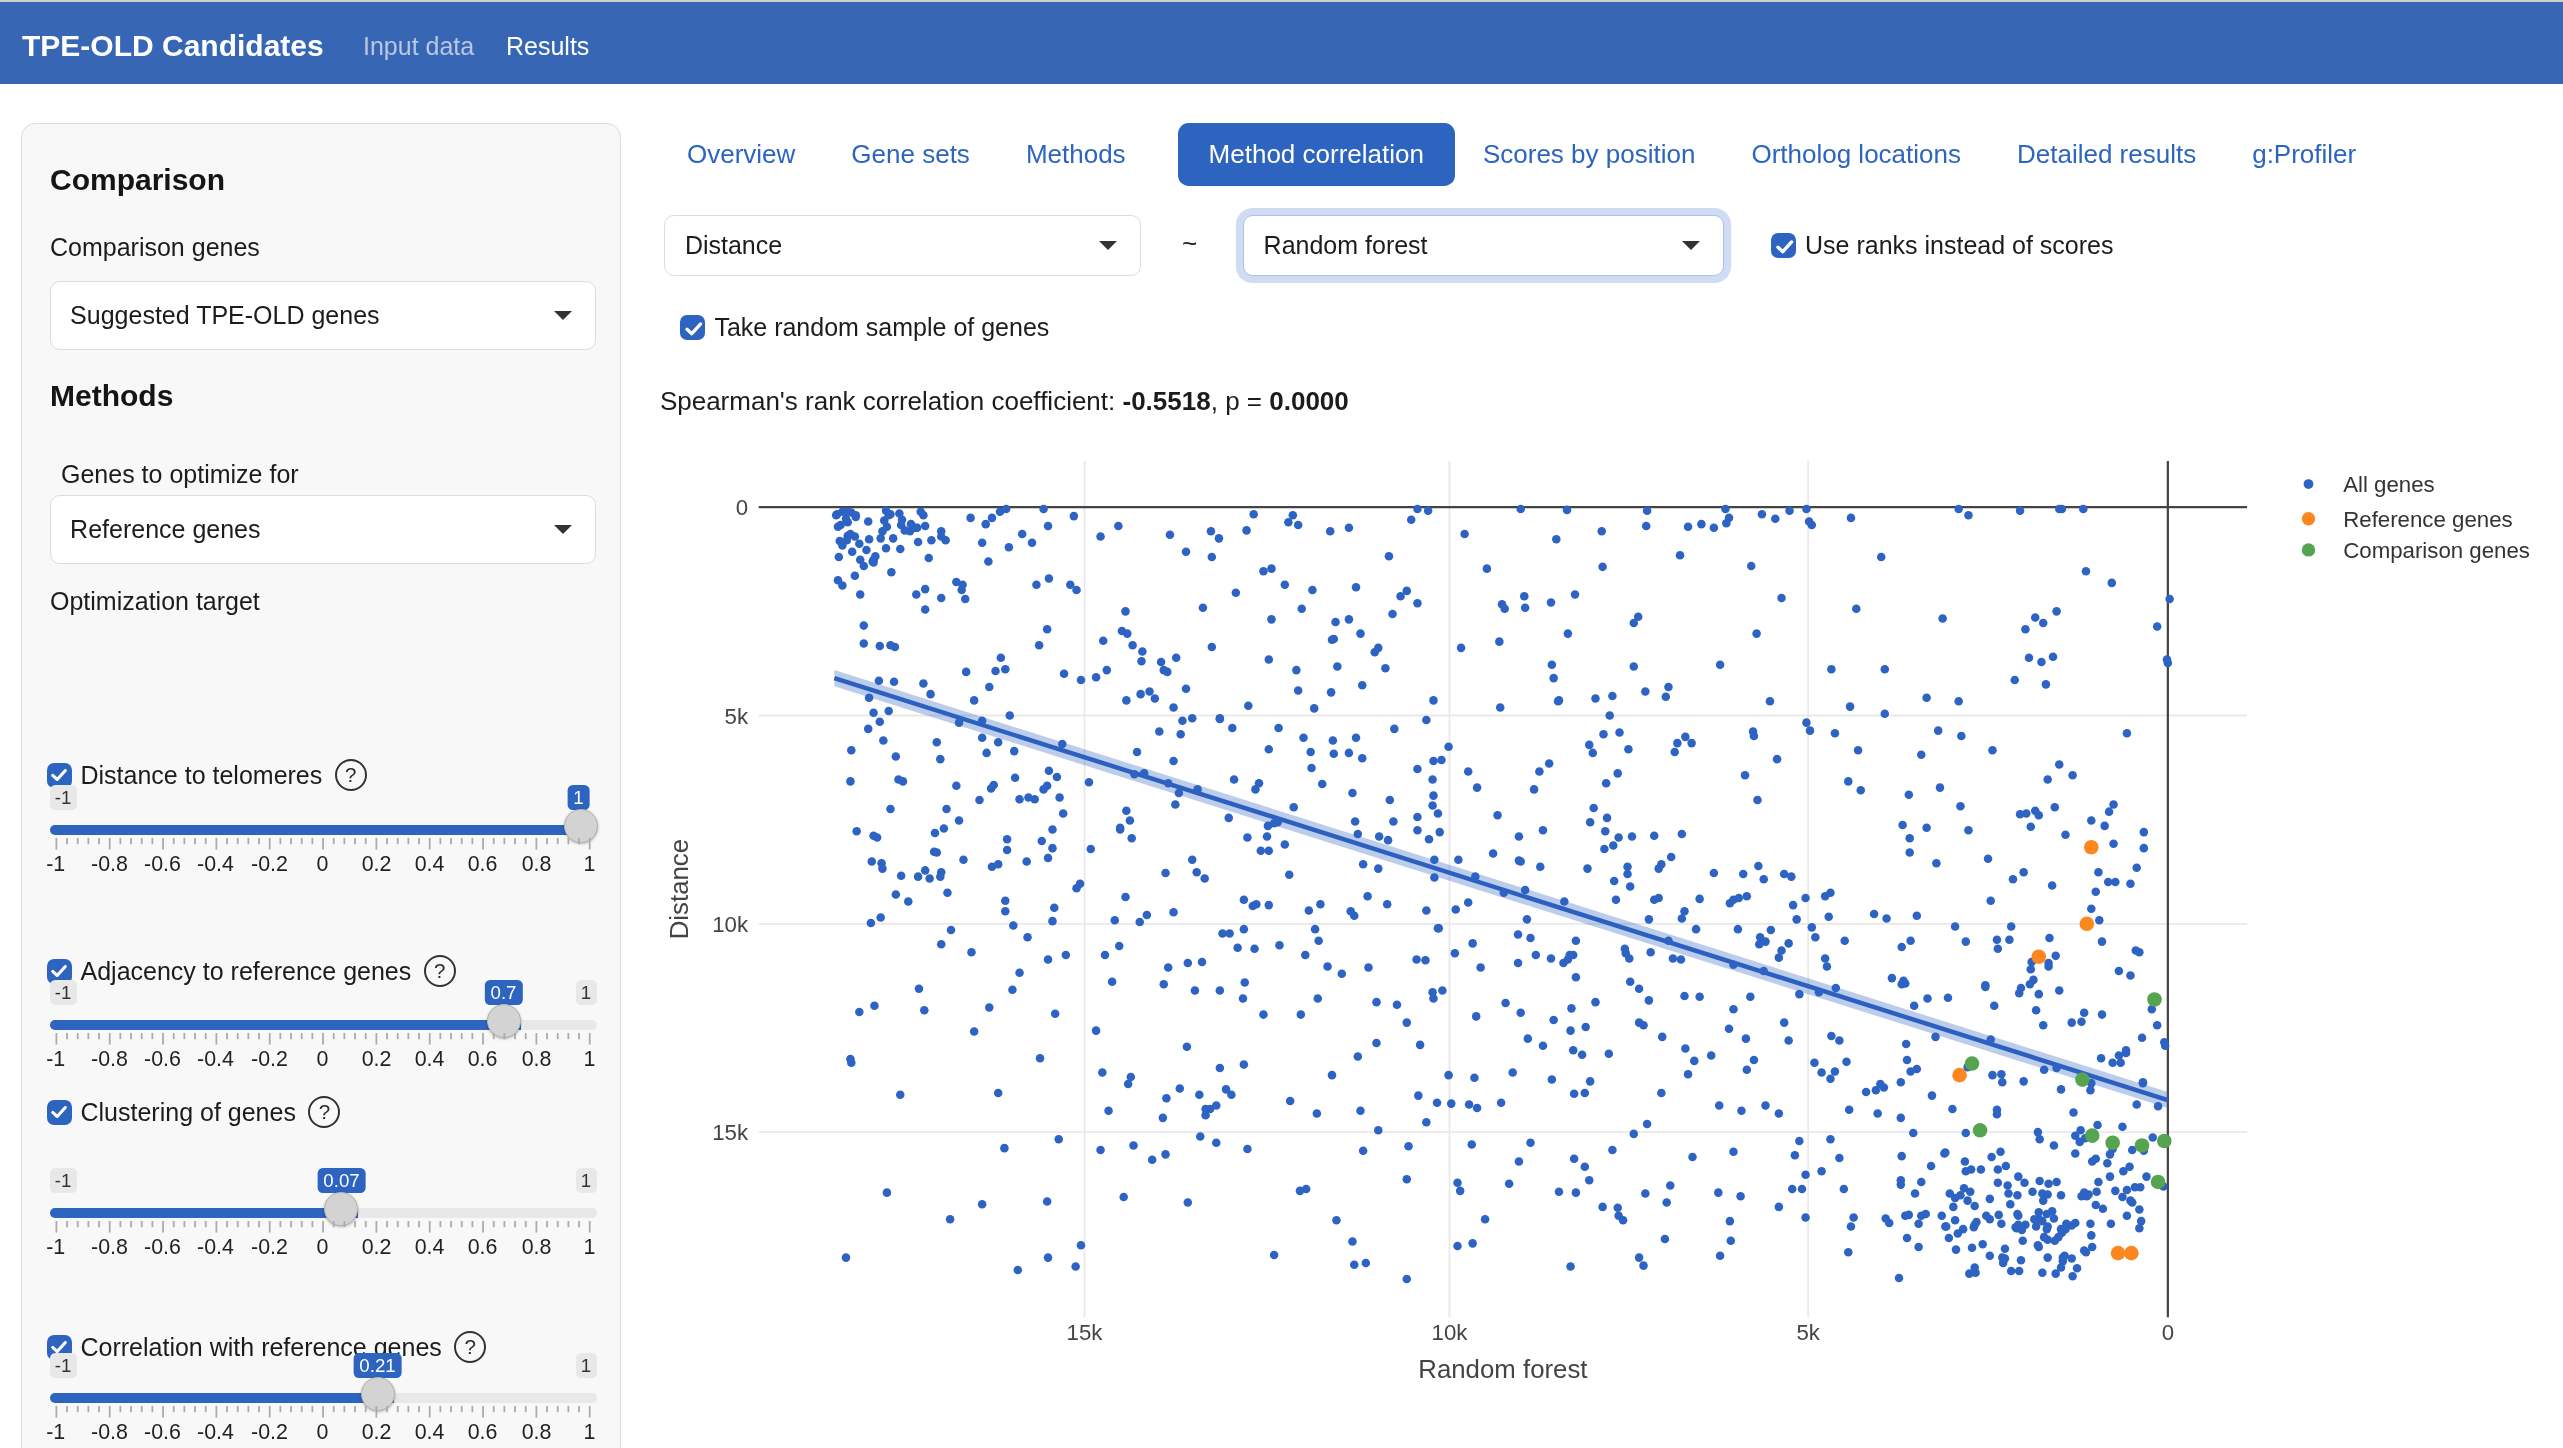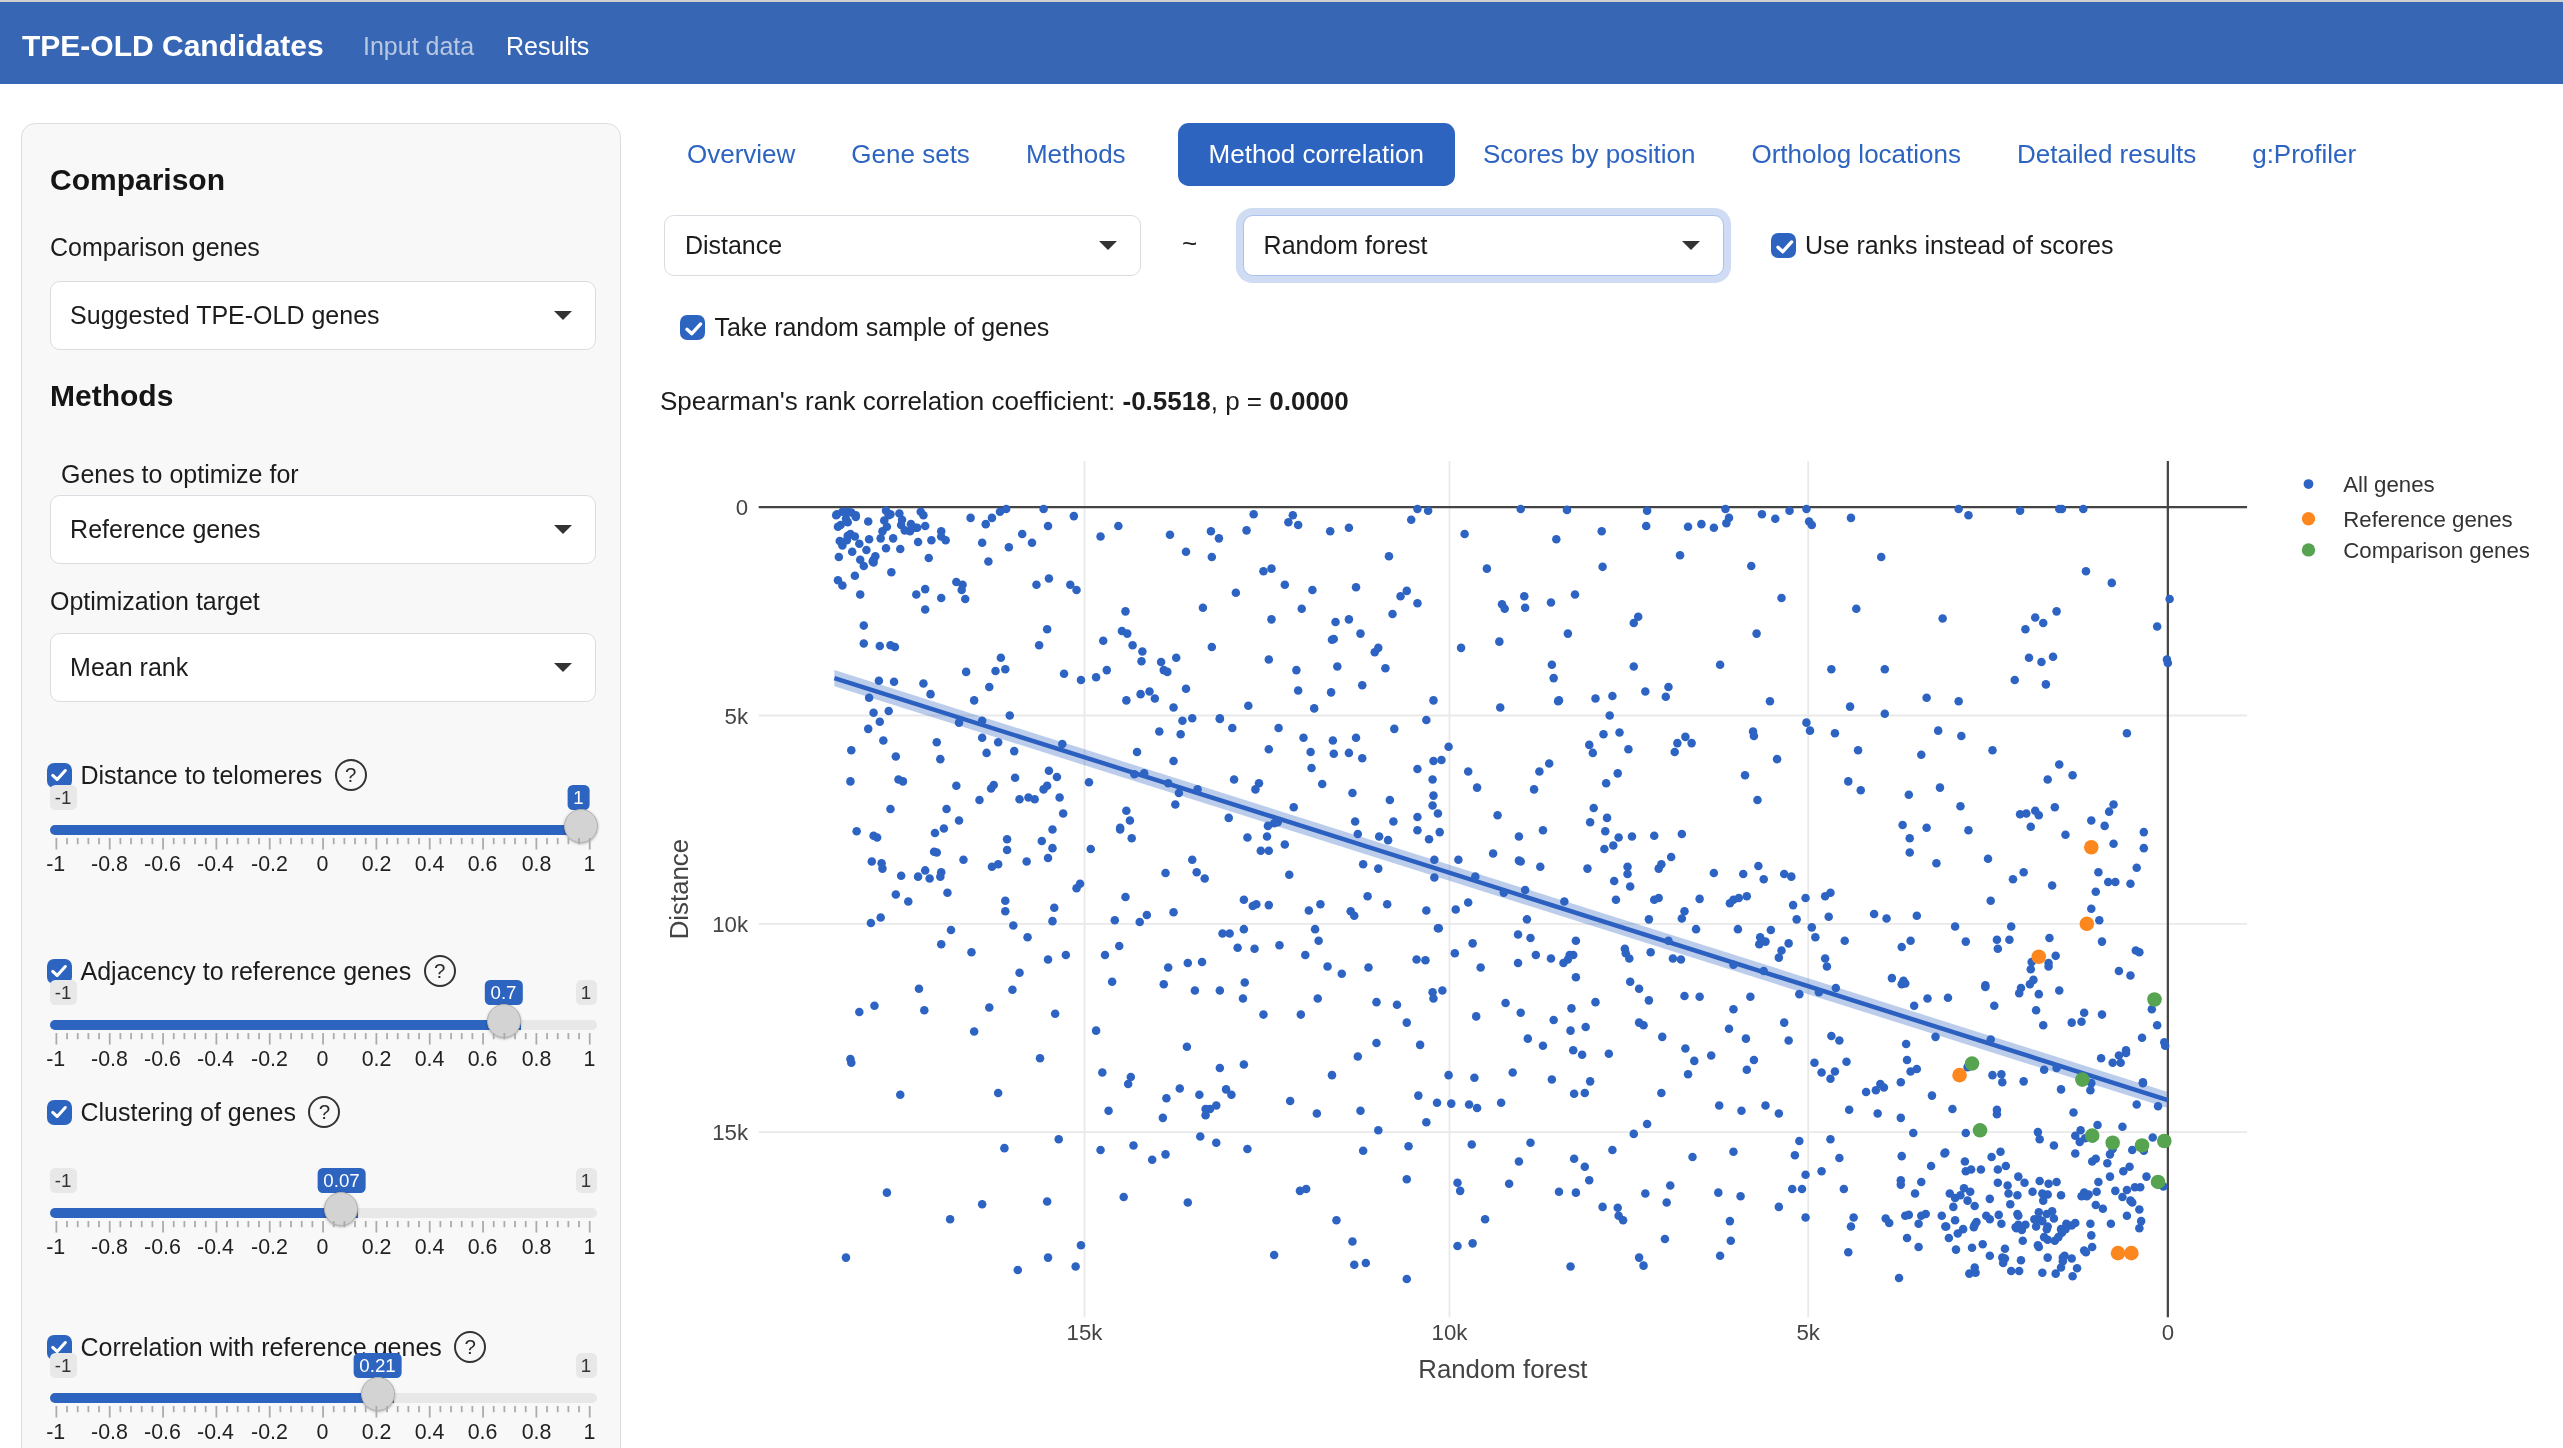--- a/index.html
+++ b/index.html
@@ -49,21 +49,20 @@
 </div>
 
 <div class="card">
   <div class="h" style="top:39px;">Comparison</div>
   <div class="lbl" style="top:109px;">Comparison genes</div>
   <div class="sel" style="top:157px;">Suggested TPE-OLD genes<span class="caret"></span></div>
   <div class="h" style="top:255px;">Methods</div>
   <div class="lbl" style="top:336px;margin-left:11px;">Genes to optimize for</div>
   <div class="sel" style="top:371px;">Reference genes<span class="caret"></span></div>
   <div class="lbl" style="top:463px;">Optimization target</div>
-  <div class="sel" style="top:509px;">Mean rank<span class="caret"></span></div>
 
   <div class="cbrow" style="top:595px;">
       <span class="cb">
         <svg width="18" height="18" viewBox="0 0 20 20">
           <path d="M3 10.5 L8 15 L17 5" stroke="#fff" stroke-width="3.4" fill="none" stroke-linecap="round" stroke-linejoin="round"></path>
         </svg>
       </span>
       <span class="cbl">Distance to telomeres</span>
       <span class="qm">?</span>
     </div>

